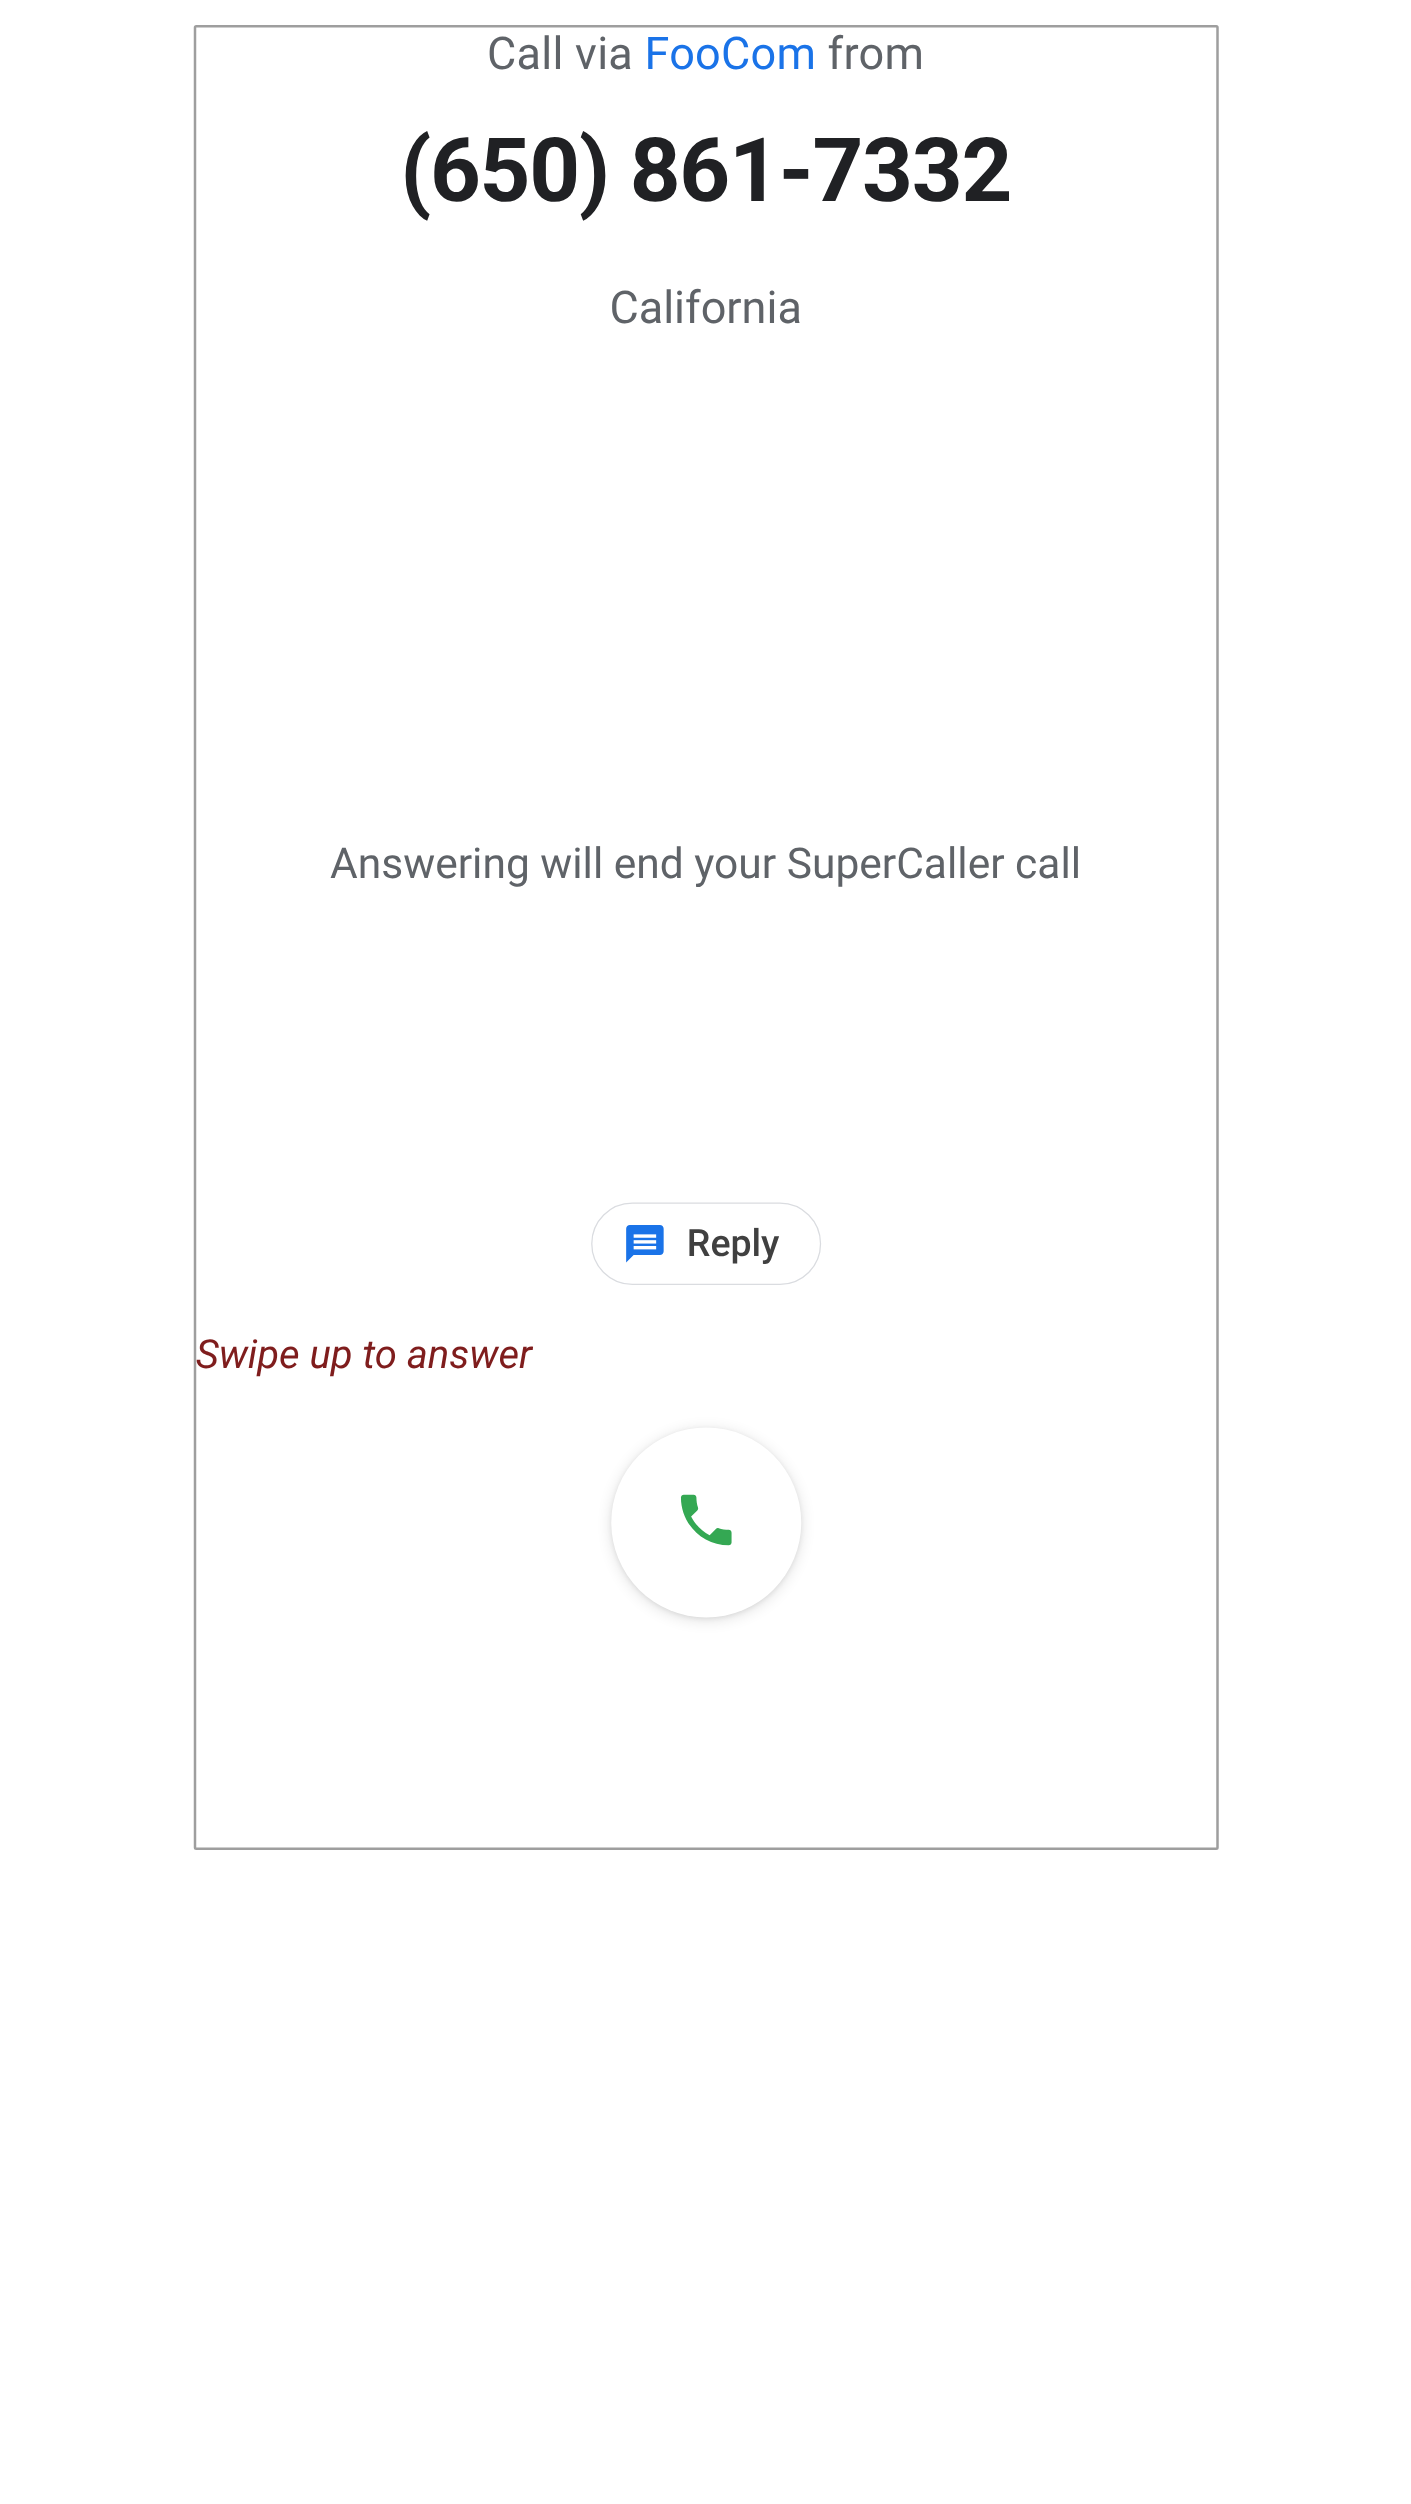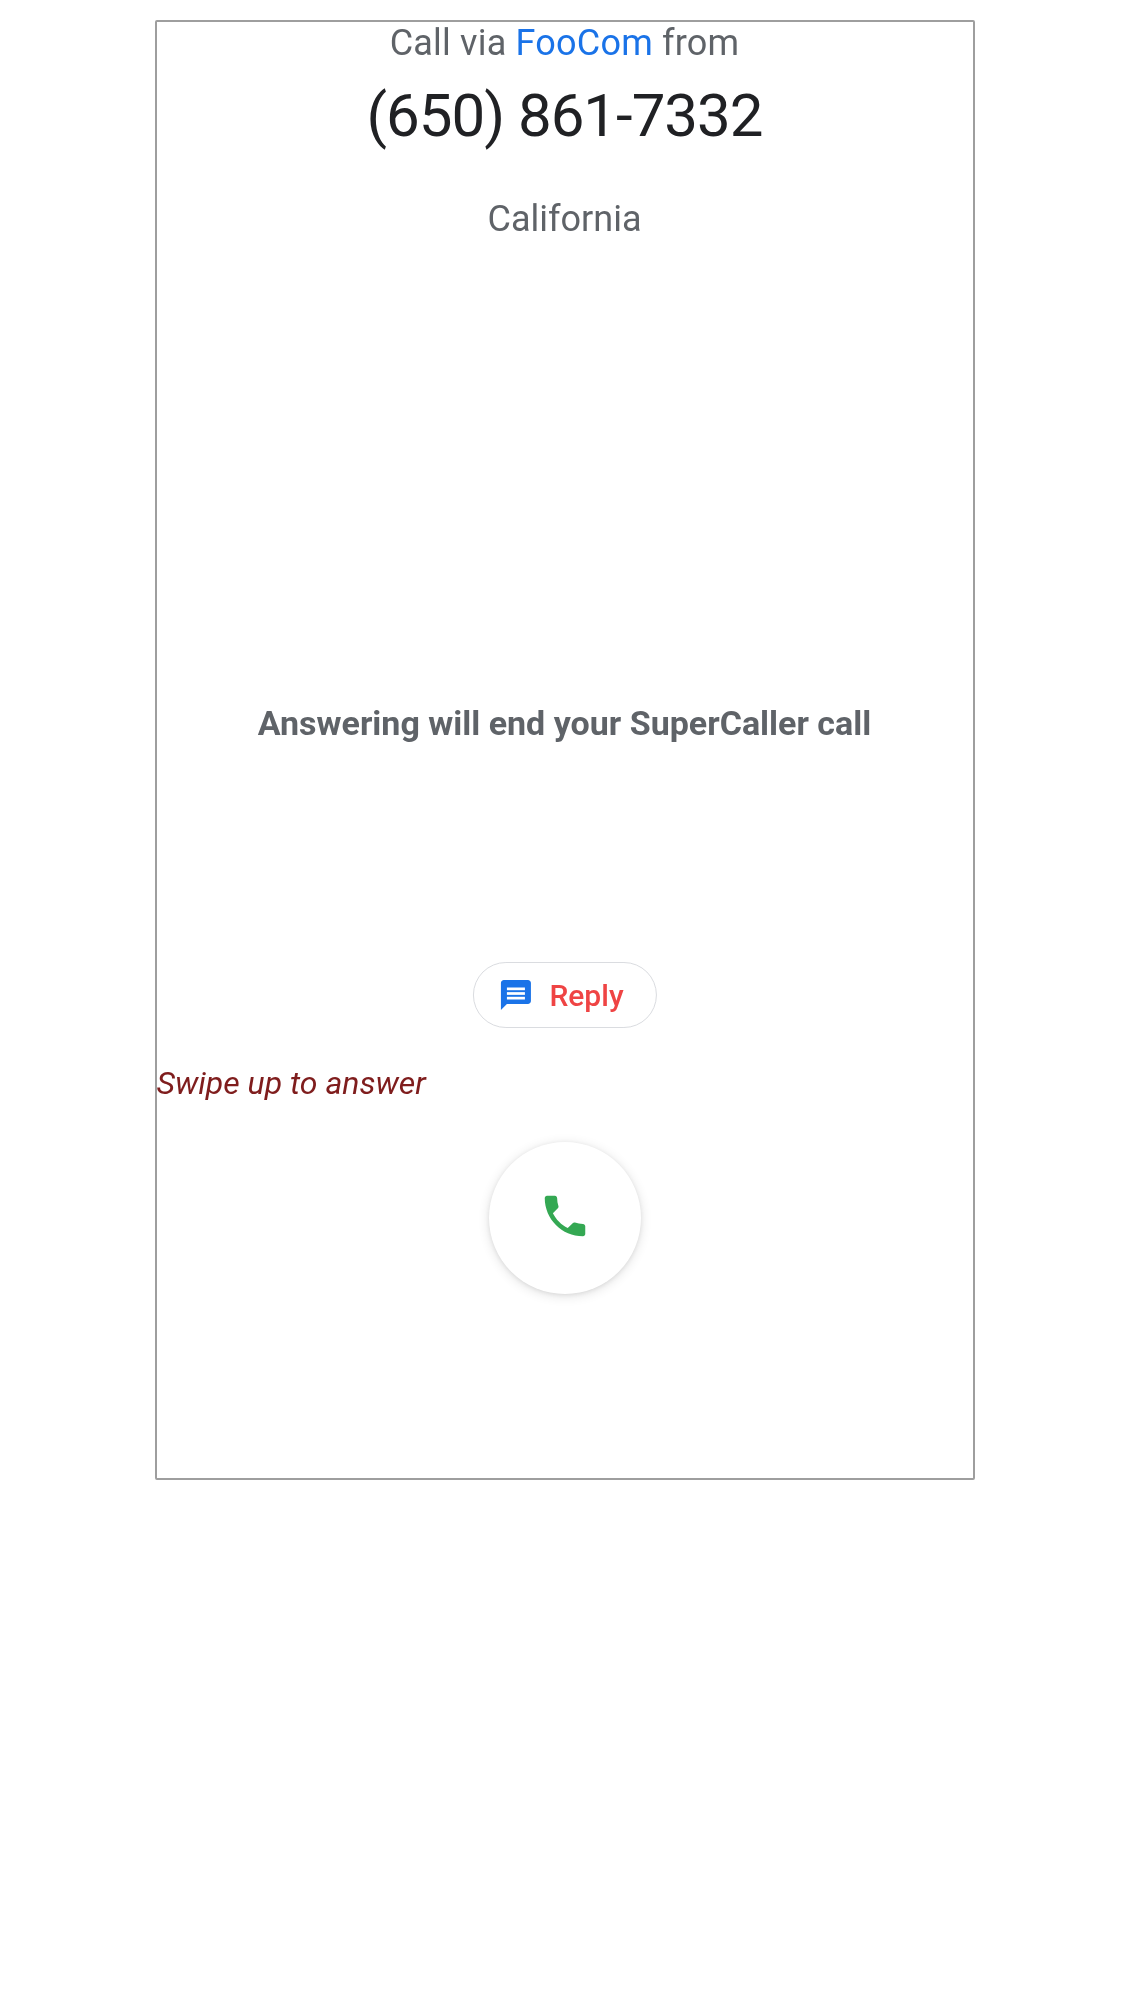--- a/index.html
+++ b/index.html
@@ -37,39 +37,39 @@
     .call-via-line {
       font-size: 36px;
       color: #5f6368;
       font-weight: 400;
       letter-spacing: 0.2px;
     }
     .link-text {
       color: #1a73e8;
     }
     .phone-number {
-      font-size: 60px;
-      font-weight: 400;
+      font-size: 71px;
+      font-weight: 700;
       color: #202124;
-      margin-top: 22px;
+      margin-top: 38px;
       letter-spacing: -1px;
       line-height: 1;
     }
     .location {
       font-size: 36px;
       color: #5f6368;
       font-weight: 400;
       margin-top: 52px;
     }
     .warning {
       font-size: 34px;
       color: #5f6368;
-      font-weight: 700;
+      font-weight: 400;
       position: absolute;
-      top: 681px;
+      top: 649px;
       width: 100%;
       text-align: center;
     }
     .reply-button {
       position: absolute;
       top: 940px;
       left: 50%;
       transform: translateX(-50%);
       display: flex;
       align-items: center;
@@ -83,21 +83,21 @@
     .reply-icon {
       width: 36px;
       height: 36px;
       display: flex;
       align-items: center;
       justify-content: center;
     }
     .reply-label {
       font-size: 30px;
       font-weight: 500;
-      color: #ef4444;
+      color: #404040;
     }
     .swipe-hint {
       position: absolute;
       top: 1042px;
       width: 100%;
       text-align: left;
       font-size: 32px;
       font-style: italic;
       color: #7f1d1d;
       font-weight: 400;

